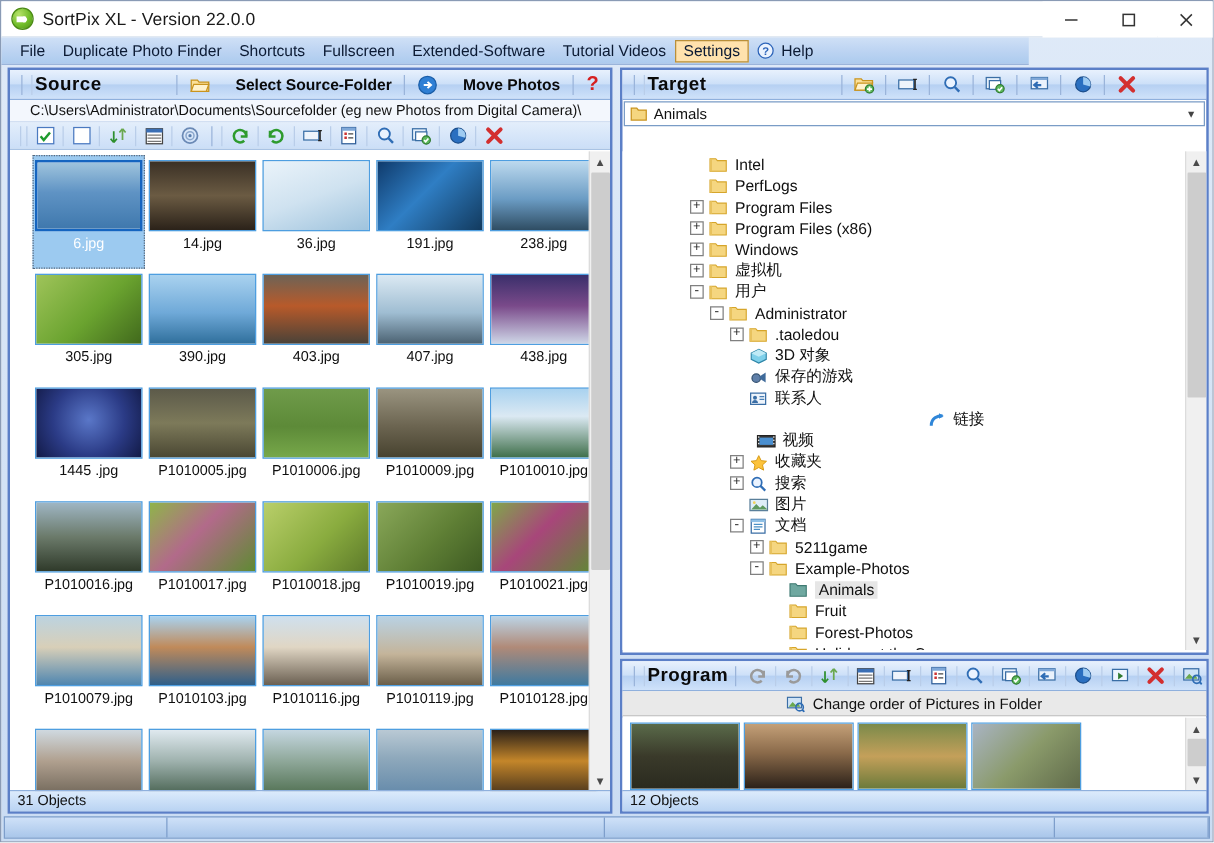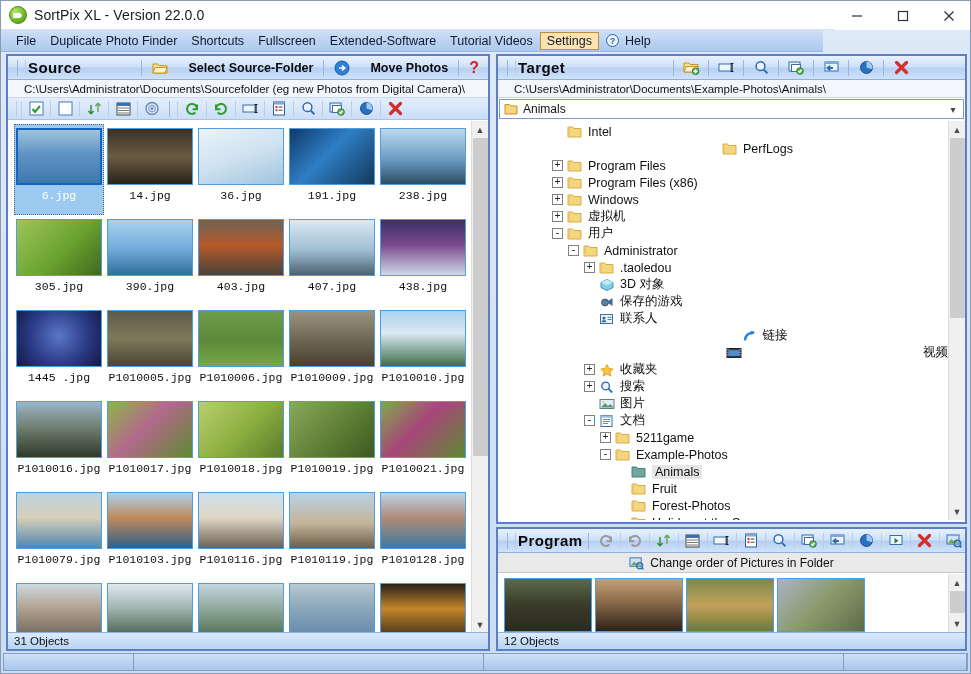--- a/index.html
+++ b/index.html
@@ -107,24 +107,23 @@
     background: linear-gradient(180deg,#e3eefb 0%, #cbdef7 100%);
     border-bottom:1px solid #a9c3e4;
     display:flex; align-items:center; padding-left:6px; gap:0px;
   }
   .tbtn { width:24px;height:20px; display:flex; align-items:center; justify-content:center; flex:none;}
   #source-body {
     position:absolute; left:0; top:65px; width:480px; height:512px;
     background:#ffffff; overflow:hidden;
   }
   .grid {
-    position:absolute; left:6px; top:3px; width:455px;
+    position:absolute; left:18px; top:3px; width:455px;
     display:grid; grid-template-columns: repeat(5, 90px);
     gap: 0px 1px;
-    font-family: Liberation Mono, monospace;
   }
   .cell { width:90px; height:91px; display:flex; flex-direction:column; align-items:center; }
   .cell .thumb {
     width: 86px; height: 57px; border:1px solid #4e9ee0; background:#dce9f5;
     margin-top:4px; overflow:hidden; position:relative;
   }
   .cell .lbl {
     font-size: 11.5px; color:#101010; margin-top:4px; white-space:nowrap;
   }
   .cell.selected {
@@ -659,41 +658,40 @@
           </svg>
       </div>
       <div class="vsep"></div>
       <div class="tbtn">
         <svg width="15" height="15" viewBox="0 0 15 15">
             <path d="M2.5 2.5 L12.5 12.5 M12.5 2.5 L2.5 12.5" stroke="#d32f2f" stroke-width="3.2" stroke-linecap="round"></path>
           </svg>
       </div>
     </div>
 
-    <div class="pathbar">C:\Users\Administrator\Documents\Example-Photos\Animals\</div>
 
     <div class="combo">
       <svg width="14" height="12" viewBox="0 0 14 12" style="margin-right:5px">
           <path d="M1 1.5h4.4L6.6 3H13v8H1z" fill="#f5d680" stroke="#c9941f"></path>
         </svg>
       <span>Animals</span>
       <span class="arrow-box">▾</span>
     </div>
 
     <div id="target-body">
       <div class="tree" id="target-tree">
           <div class="tnode" style="padding-left: 54px;">
             <span class="nospace"></span>
             <svg width="16" height="13" viewBox="0 0 16 13" class="ic">
               <path d="M1 1.5h4.6L6.9 3H14v8.5H1z" fill="#f5d680" stroke="#d6a52a" stroke-width=".9"></path>
               <rect x="1" y="1.5" width="1.6" height="10" fill="#e8c25e"></rect>
             </svg>
             <span class="txt">Intel</span>
           </div>
-          <div class="tnode" style="padding-left: 54px; justify-content: center;">
+          <div class="tnode" style="padding-left: 54px;">
             <span class="nospace"></span>
             <svg width="16" height="13" viewBox="0 0 16 13" class="ic">
               <path d="M1 1.5h4.6L6.9 3H14v8.5H1z" fill="#f5d680" stroke="#d6a52a" stroke-width=".9"></path>
               <rect x="1" y="1.5" width="1.6" height="10" fill="#e8c25e"></rect>
             </svg>
             <span class="txt">PerfLogs</span>
           </div>
           <div class="tnode" style="padding-left: 54px;">
             <span class="expander">+</span>
             <svg width="16" height="13" viewBox="0 0 16 13" class="ic">
@@ -780,21 +778,21 @@
             <span class="txt">联系人</span>
           </div>
           <div class="tnode" style="padding-left: 68px; justify-content: center;">
             <span class="nospace"></span>
             <svg width="16" height="13" viewBox="0 0 16 13" class="ic">
               <path d="M3 11C3 5 8 3 12 3" stroke="#2f86d8" stroke-width="2.4" fill="none"></path>
               <path d="M9.2 1l3.8 2.2L9.2 5.4z" fill="#2f86d8"></path>
             </svg>
             <span class="txt">链接</span>
           </div>
-          <div class="tnode" style="padding-left: 36px; justify-content: space-between;">
+          <div class="tnode" style="padding-left: 92px;">
             <span class="nospace"></span>
             <svg width="16" height="13" viewBox="0 0 16 13" class="ic">
               <rect x="1" y="2" width="14" height="9" fill="#3a3a3a" stroke="#222"></rect>
               <rect x="2.6" y="3.6" width="10.8" height="5.8" fill="#4a8fd0"></rect>
               <g fill="#e0e0e0">
                 <rect x="1.4" y="2.6" width="1.1" height="1.1"></rect>
                 <rect x="1.4" y="5.2" width="1.1" height="1.1"></rect>
                 <rect x="1.4" y="7.8" width="1.1" height="1.1"></rect>
                 <rect x="13.5" y="2.6" width="1.1" height="1.1"></rect>
                 <rect x="13.5" y="5.2" width="1.1" height="1.1"></rect>

